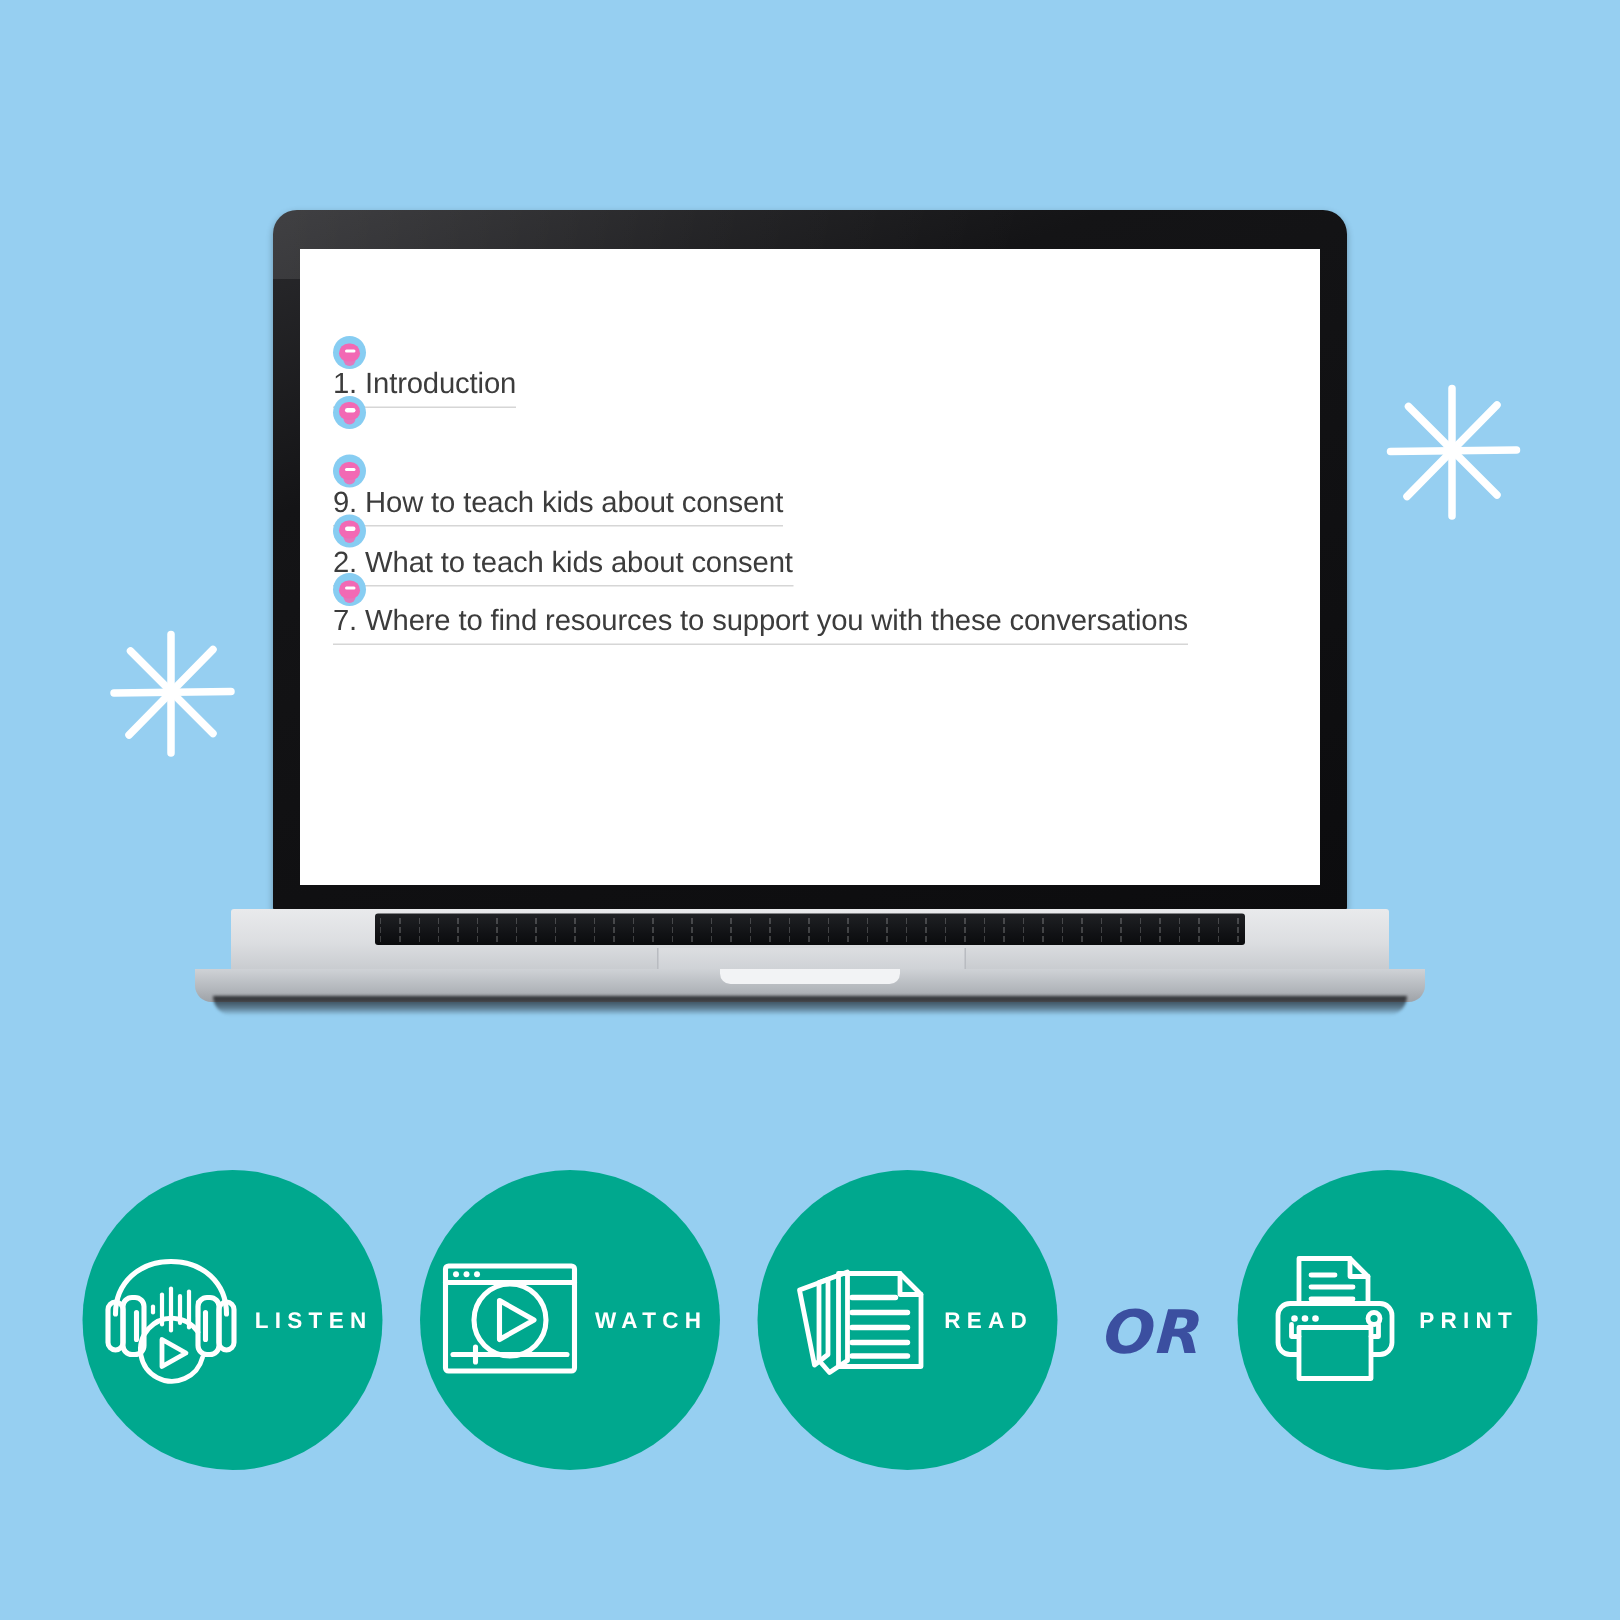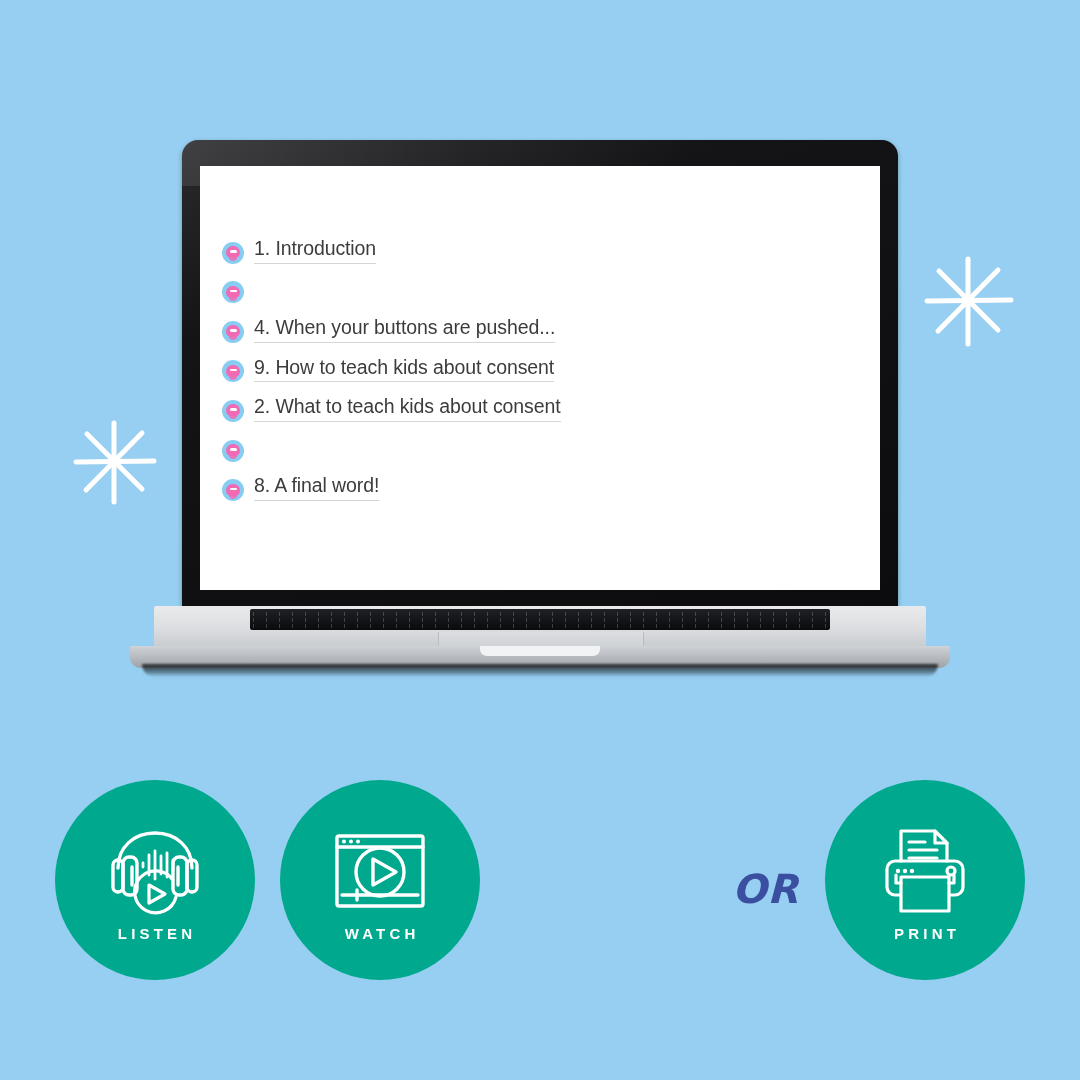--- a/index.html
+++ b/index.html
@@ -127,22 +127,23 @@
     border-radius: 0 0 14px 14px;
     filter: blur(1.2px);
   }
 
   
   #toc {
     padding: 58px 0 0 22px;
   }
   .toc-item {
     display: flex;
-    align-items: flex-end;
+    align-items: flex-start;
     height: 39.6px;
+    flex-direction: column;
   }
   .toc-bullet {
     flex: 0 0 auto;
     width: 22px;
     height: 22px;
     border-radius: 50%;
     background: #87cdf2;
     margin-right: 10px;
     position: relative;
     overflow: hidden;
@@ -189,21 +190,20 @@
     height: 215px;
   }
   .action {
     position: absolute;
     top: 0;
     width: 200px;
     height: 200px;
     border-radius: 50%;
     background: #00a88e;
     display: flex;
-    flex-direction: column;
     align-items: center;
     justify-content: center;
   }
   .action .glyph {
     width: 104px;
     height: 104px;
     display: block;
     margin-bottom: 2px;
   }
   .action .caption {
@@ -269,27 +269,20 @@
         </div>
 
 
         <div class="toc-item">
           <span class="toc-bullet">
               <span class="blob"></span>
               <span class="foot"></span>
             </span>
         </div>
 
-        <div class="toc-item">
-          <span class="toc-bullet">
-              <span class="blob"></span>
-              <span class="foot"></span>
-            </span>
-          <span class="toc-link">4. When your buttons are pushed...</span>
-        </div>
 
         <div class="toc-item">
           <span class="toc-bullet">
               <span class="blob"></span>
               <span class="foot"></span>
             </span>
           <span class="toc-link">9. How to teach kids about consent</span>
         </div>
 
         <div class="toc-item">
@@ -298,29 +291,23 @@
               <span class="foot"></span>
             </span>
           <span class="toc-link">2. What to teach kids about consent</span>
         </div>
 
         <div class="toc-item">
           <span class="toc-bullet">
               <span class="blob"></span>
               <span class="foot"></span>
             </span>
+          <span class="toc-link">7. Where to find resources to support you with these conversations</span>
         </div>
 
-        <div class="toc-item">
-          <span class="toc-bullet">
-              <span class="blob"></span>
-              <span class="foot"></span>
-            </span>
-          <span class="toc-link">8. A final word!</span>
-        </div>
 
       </div>
     </div>
   </div>
 
   <div class="base-top"></div>
   <div class="keyboard">
     <div class="keyrow r1"></div>
     <div class="keyrow r2"></div>
     <div class="keyrow r3"></div>
@@ -372,20 +359,38 @@
       </g>
       <g fill="#ffffff">
         <circle cx="16" cy="22.5" r="2"></circle>
         <circle cx="23" cy="22.5" r="2"></circle>
         <circle cx="30" cy="22.5" r="2"></circle>
       </g>
     </svg>
     <span class="caption">WATCH</span>
   </div>
 
+  <div class="action" id="action-read">
+    <svg class="glyph" viewBox="0 0 104 104">
+      <g fill="none" stroke="#ffffff" stroke-width="3.2" stroke-linejoin="round" stroke-linecap="round">
+        <path d="M12 33 L31 26 L31 76 L22 83 Z"></path>
+        <path d="M25 28 L44 21 L44 80 L32 88 L25 80 Z"></path>
+        <path d="M38 22 L79 22 L93 36 L93 84 L38 84 Z"></path>
+        <path d="M79 22 L79 36 L93 36"></path>
+      </g>
+      <g stroke="#ffffff" stroke-width="3.6" stroke-linecap="round">
+        <path d="M47 38 L76 38"></path>
+        <path d="M47 48 L84 48"></path>
+        <path d="M47 58 L84 58"></path>
+        <path d="M47 68 L84 68"></path>
+        <path d="M47 77 L84 77"></path>
+      </g>
+    </svg>
+    <span class="caption">READ</span>
+  </div>
 
   <div class="action" id="action-print">
     <svg class="glyph" viewBox="0 0 104 104">
       <g fill="none" stroke="#ffffff" stroke-width="3.2" stroke-linejoin="round" stroke-linecap="round">
         <path d="M28 42 L28 12 L62 12 L74 24 L74 42"></path>
         <path d="M62 12 L62 24 L74 24"></path>
         <path d="M36 23 L52 23"></path>
         <path d="M36 31 L64 31"></path>
         <path d="M36 39 L64 39"></path>
         <rect x="14" y="42" width="76" height="34" rx="8"></rect>

